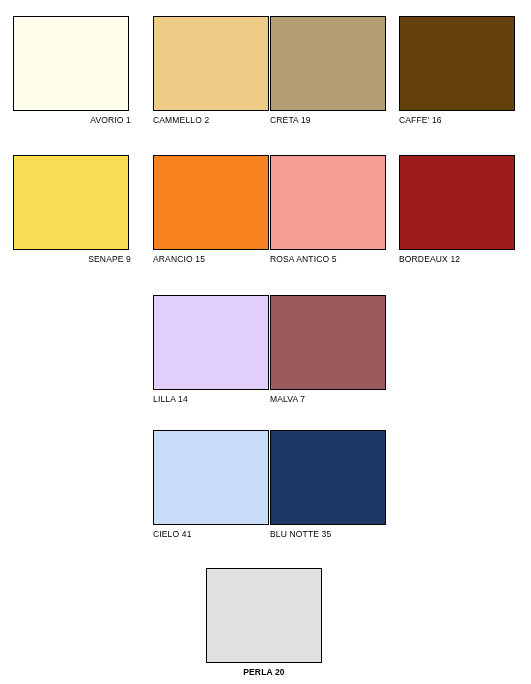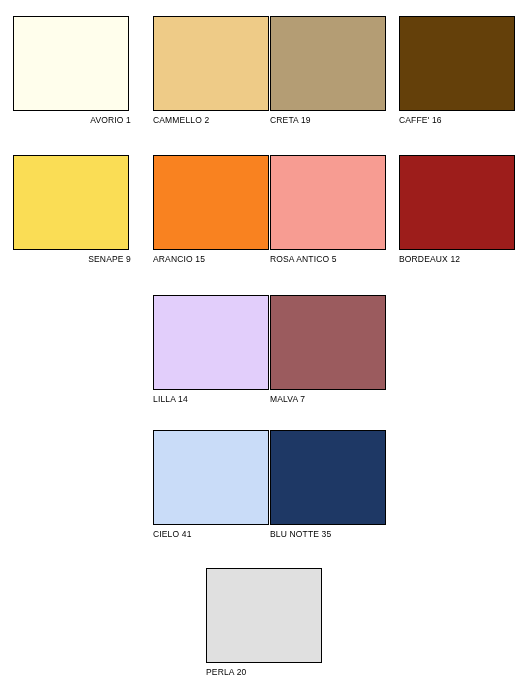--- a/index.html
+++ b/index.html
@@ -120,17 +120,17 @@
     </div>
     <div class="swatch-cell col-3">
       <span class="swatch-chip" style="background:#1E3865"></span>
       <span class="swatch-label">BLU NOTTE 35</span>
     </div>
   </div>
 
   <div class="swatch-row row-5">
     <div class="swatch-cell" style="left:206px;">
       <span class="swatch-chip" style="background:#E0E0E0"></span>
-      <span class="swatch-label" style="text-align:left;display:block;width:116px;">PERLA 20</span>
+      <span class="swatch-label" style="text-align:center;display:block;width:116px;font-weight:bold;">PERLA 20</span>
     </div>
   </div>
 
 </div>
 
 </body></html>

